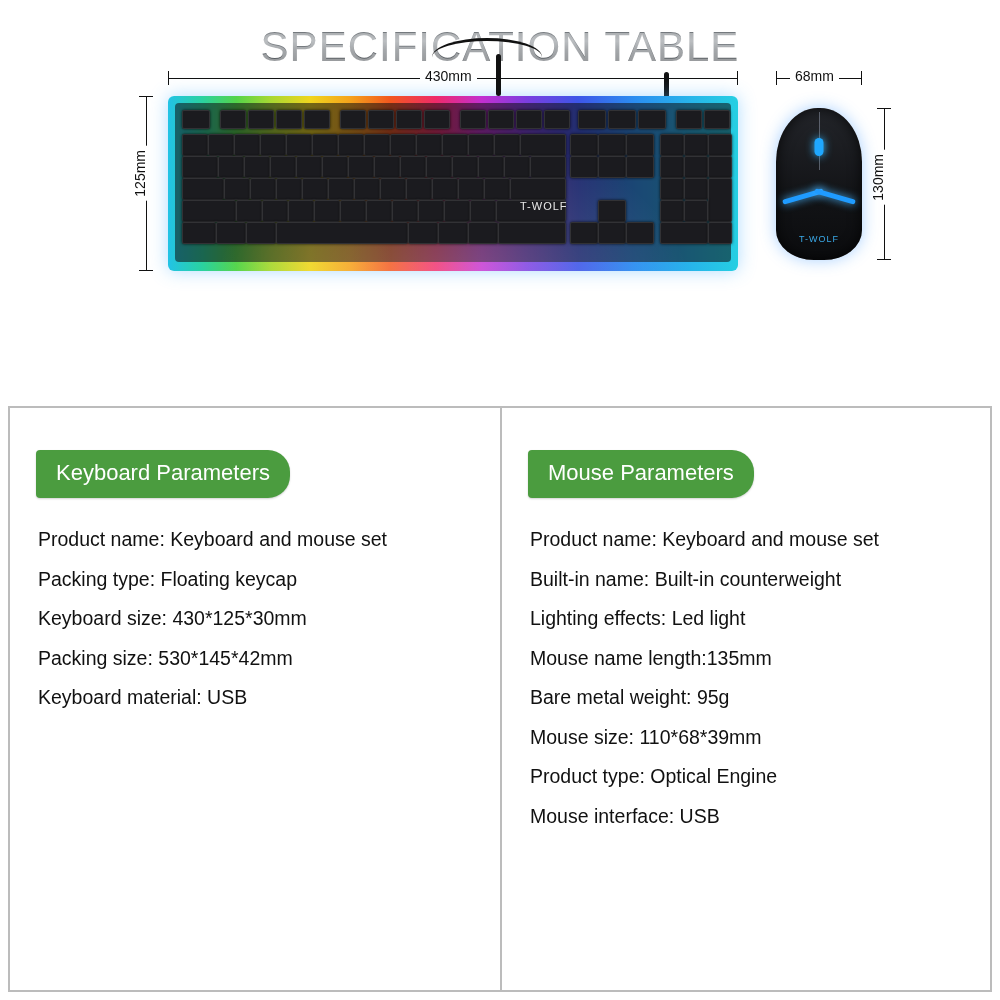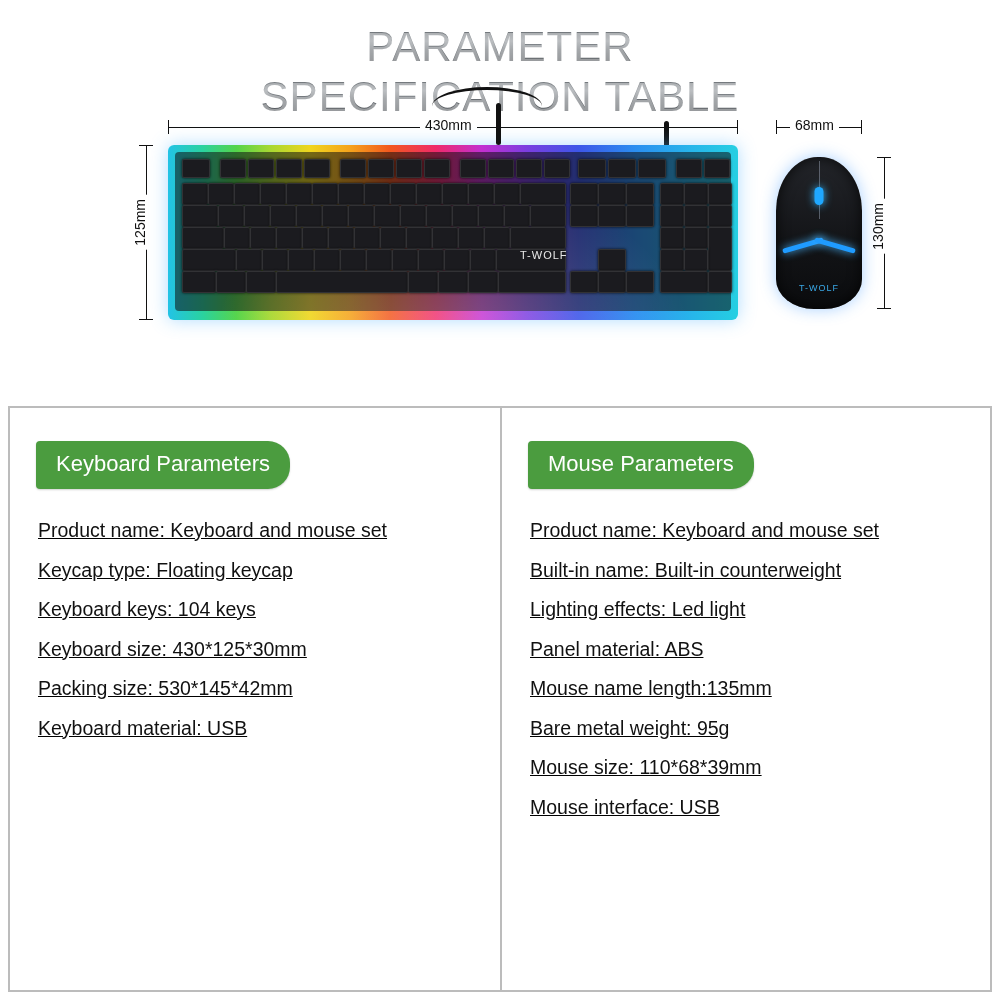--- a/index.html
+++ b/index.html
@@ -192,23 +192,22 @@
     top: 406px;
     width: 984px;
     height: 586px;
     border: 2px solid #bcbcbc;
     background: #ffffff;
     box-sizing: border-box;
     display: flex;
   }
   .panel {
     flex: 1 1 50%;
-    padding: 33px 26px 0 26px;
+    padding: 42px 26px 0 26px;
     box-sizing: border-box;
-    text-decoration: underline;
   }
   .panel + .panel {
     border-left: 2px solid #bcbcbc;
   }
   .badge {
     display: inline-block;
     background: #4b9c3f;
     color: #ffffff;
     font-size: 22px;
     padding: 10px 20px 12px 20px;
@@ -225,21 +224,20 @@
     font-size: 19.5px;
     color: #111;
     line-height: 1.0;
     padding: 10px 0 10px 2px;
   }
 </style>
 </head>
 <body>
 
 <div class="title-block">
-  <div class="title-line">PARAMETER</div>
   <div class="title-line">SPECIFICATION TABLE</div>
 </div>
 
 <div class="diagram">
 
   <div class="kb-topwire"></div>
   <div class="kb-cable" style="left:664px;top:-12px;"></div>
 
   <div class="dimline h" style="left:168px; top:-6px; width:570px;"></div>
   <div class="tick" style="left:168px; top:-13px;"></div>
@@ -386,34 +384,33 @@
     <div class="mouse-logo">T-WOLF</div>
   </div>
 </div>
 
 <div class="panels">
 
   <div class="panel">
     <div class="badge">Keyboard Parameters</div>
     <ul class="spec-list">
       <li>Product name: Keyboard and mouse set</li>
-      <li>Keycap type: Floating keycap</li>
-      <li>Keyboard keys: 104 keys</li>
+      <li>Packing type: Floating keycap</li>
       <li>Keyboard size: 430*125*30mm</li>
       <li>Packing size: 530*145*42mm</li>
       <li>Keyboard material: USB</li>
     </ul>
   </div>
 
   <div class="panel">
     <div class="badge">Mouse Parameters</div>
     <ul class="spec-list">
       <li>Product name: Keyboard and mouse set</li>
       <li>Built-in name: Built-in counterweight</li>
       <li>Lighting effects: Led light</li>
-      <li>Panel material: ABS</li>
       <li>Mouse name length:135mm</li>
       <li>Bare metal weight: 95g</li>
       <li>Mouse size: 110*68*39mm</li>
+      <li>Product type: Optical Engine</li>
       <li>Mouse interface: USB</li>
     </ul>
   </div>
 </div>
 
 </body></html>

